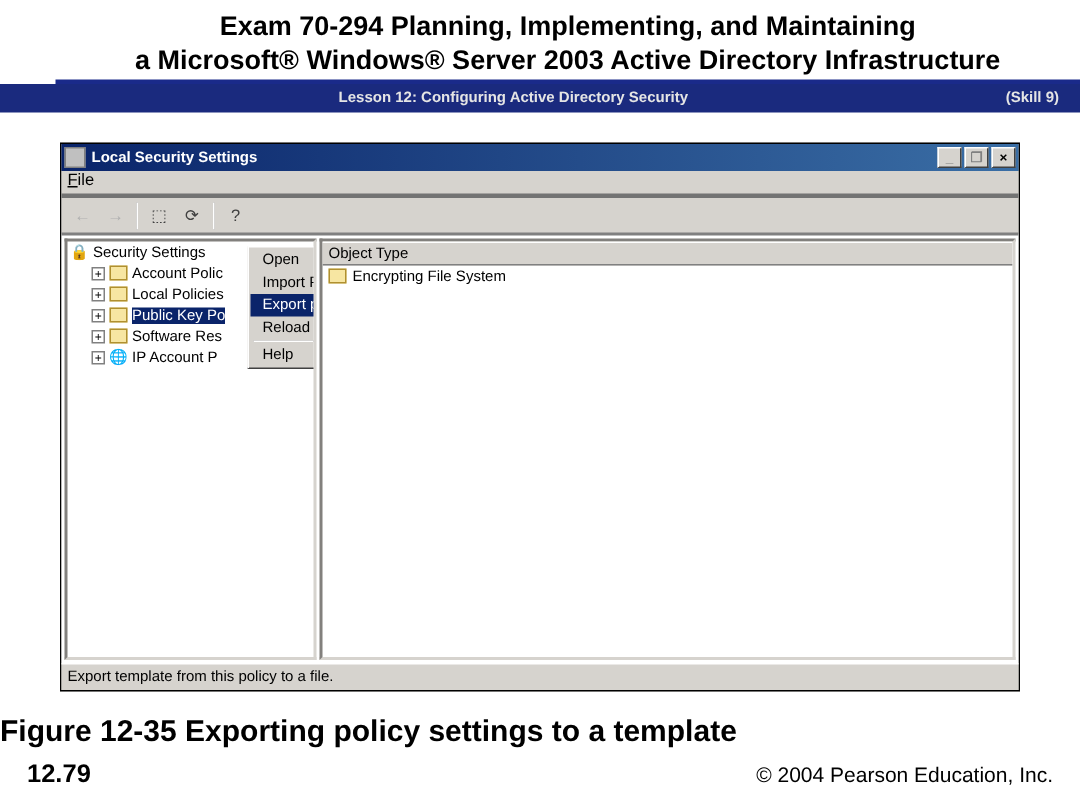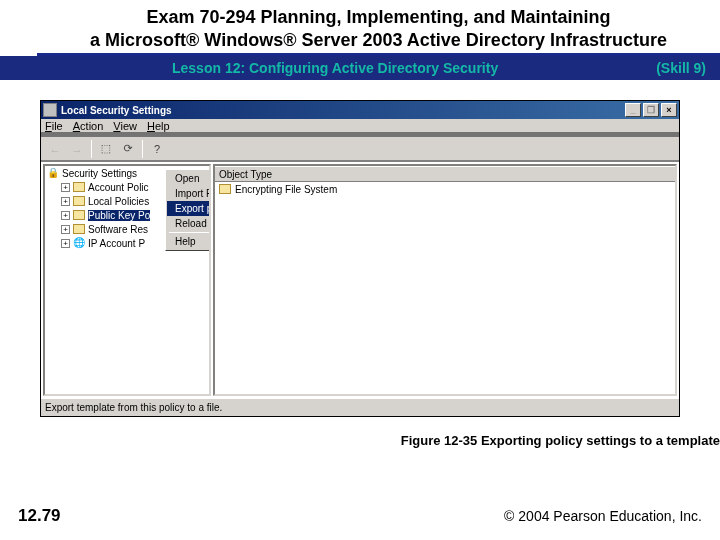--- a/index.html
+++ b/index.html
@@ -16,33 +16,33 @@
     font-weight: bold;
     font-size: 18px;
     color: #000;
     padding: 6px 20px 2px 20px;
     line-height: 1.25;
     border-bottom: 3px solid #1a2a8a;
     margin-left: 37px;
   }
   .lesson-bar {
     background: #1a2a7e;
-    color: #14b8a6;
-    font-size: 14px;
+    color: #e5e5e5;
+    font-size: 10px;
     font-weight: bold;
     padding: 4px 14px;
     display: flex;
     align-items: flex-end;
   }
   .lesson-bar .lesson-text { flex: 1; text-align: center; }
   .lesson-bar .skill { text-align: right; }
   .screenshot {
     margin: 20px auto 0 auto;
     width: 640px;
-    height: 317px;
+    height: 366px;
     border: 1px solid #000;
     background: #d6d3ce;
     display: flex;
     flex-direction: column;
     font-family: Tahoma, Arial, sans-serif;
     font-size: 10px;
     color: #000;
   }
   .titlebar {
     height: 18px;
@@ -71,24 +71,25 @@
     line-height: 12px;
     text-align: center;
     color: #000;
     font-weight: bold;
   }
   .winbtn.dis { color:#808080; }
   .menubar {
     height: 18px;
     background: #d6d3ce;
     display: flex;
-    align-items: flex-end;
+    align-items: flex-start;
     padding: 0 4px;
     gap: 10px;
-    border-bottom: 5px solid #737373;
+    border-bottom: 3px solid #737373;
+    flex-direction: column;
   }
   .menubar span { font-size: 11px; }
   .menubar span u { text-decoration: underline; }
   .toolbar {
     height: 24px;
     background: #d6d3ce;
     border-bottom: 1px solid #808080;
     display: flex;
     align-items: center;
     padding: 0 4px;
@@ -202,23 +203,23 @@
     white-space: nowrap;
   }
   .cm-item.hl { background: #0a246a; color: #fff; }
   .cm-sep {
     height: 1px;
     background: #808080;
     border-bottom: 1px solid #fff;
     margin: 1px 2px;
   }
   .figure-caption {
-    text-align: right;
-    font-weight: bold;
-    font-size: 13px;
+    text-align: left;
+    font-weight: bold;
+    font-size: 20px;
     margin-top: 16px;
   }
   .footer {
     position: absolute;
     bottom: 14px;
     left: 0; right: 0;
     display: flex;
     justify-content: space-between;
     align-items: center;
     padding: 0 18px;

